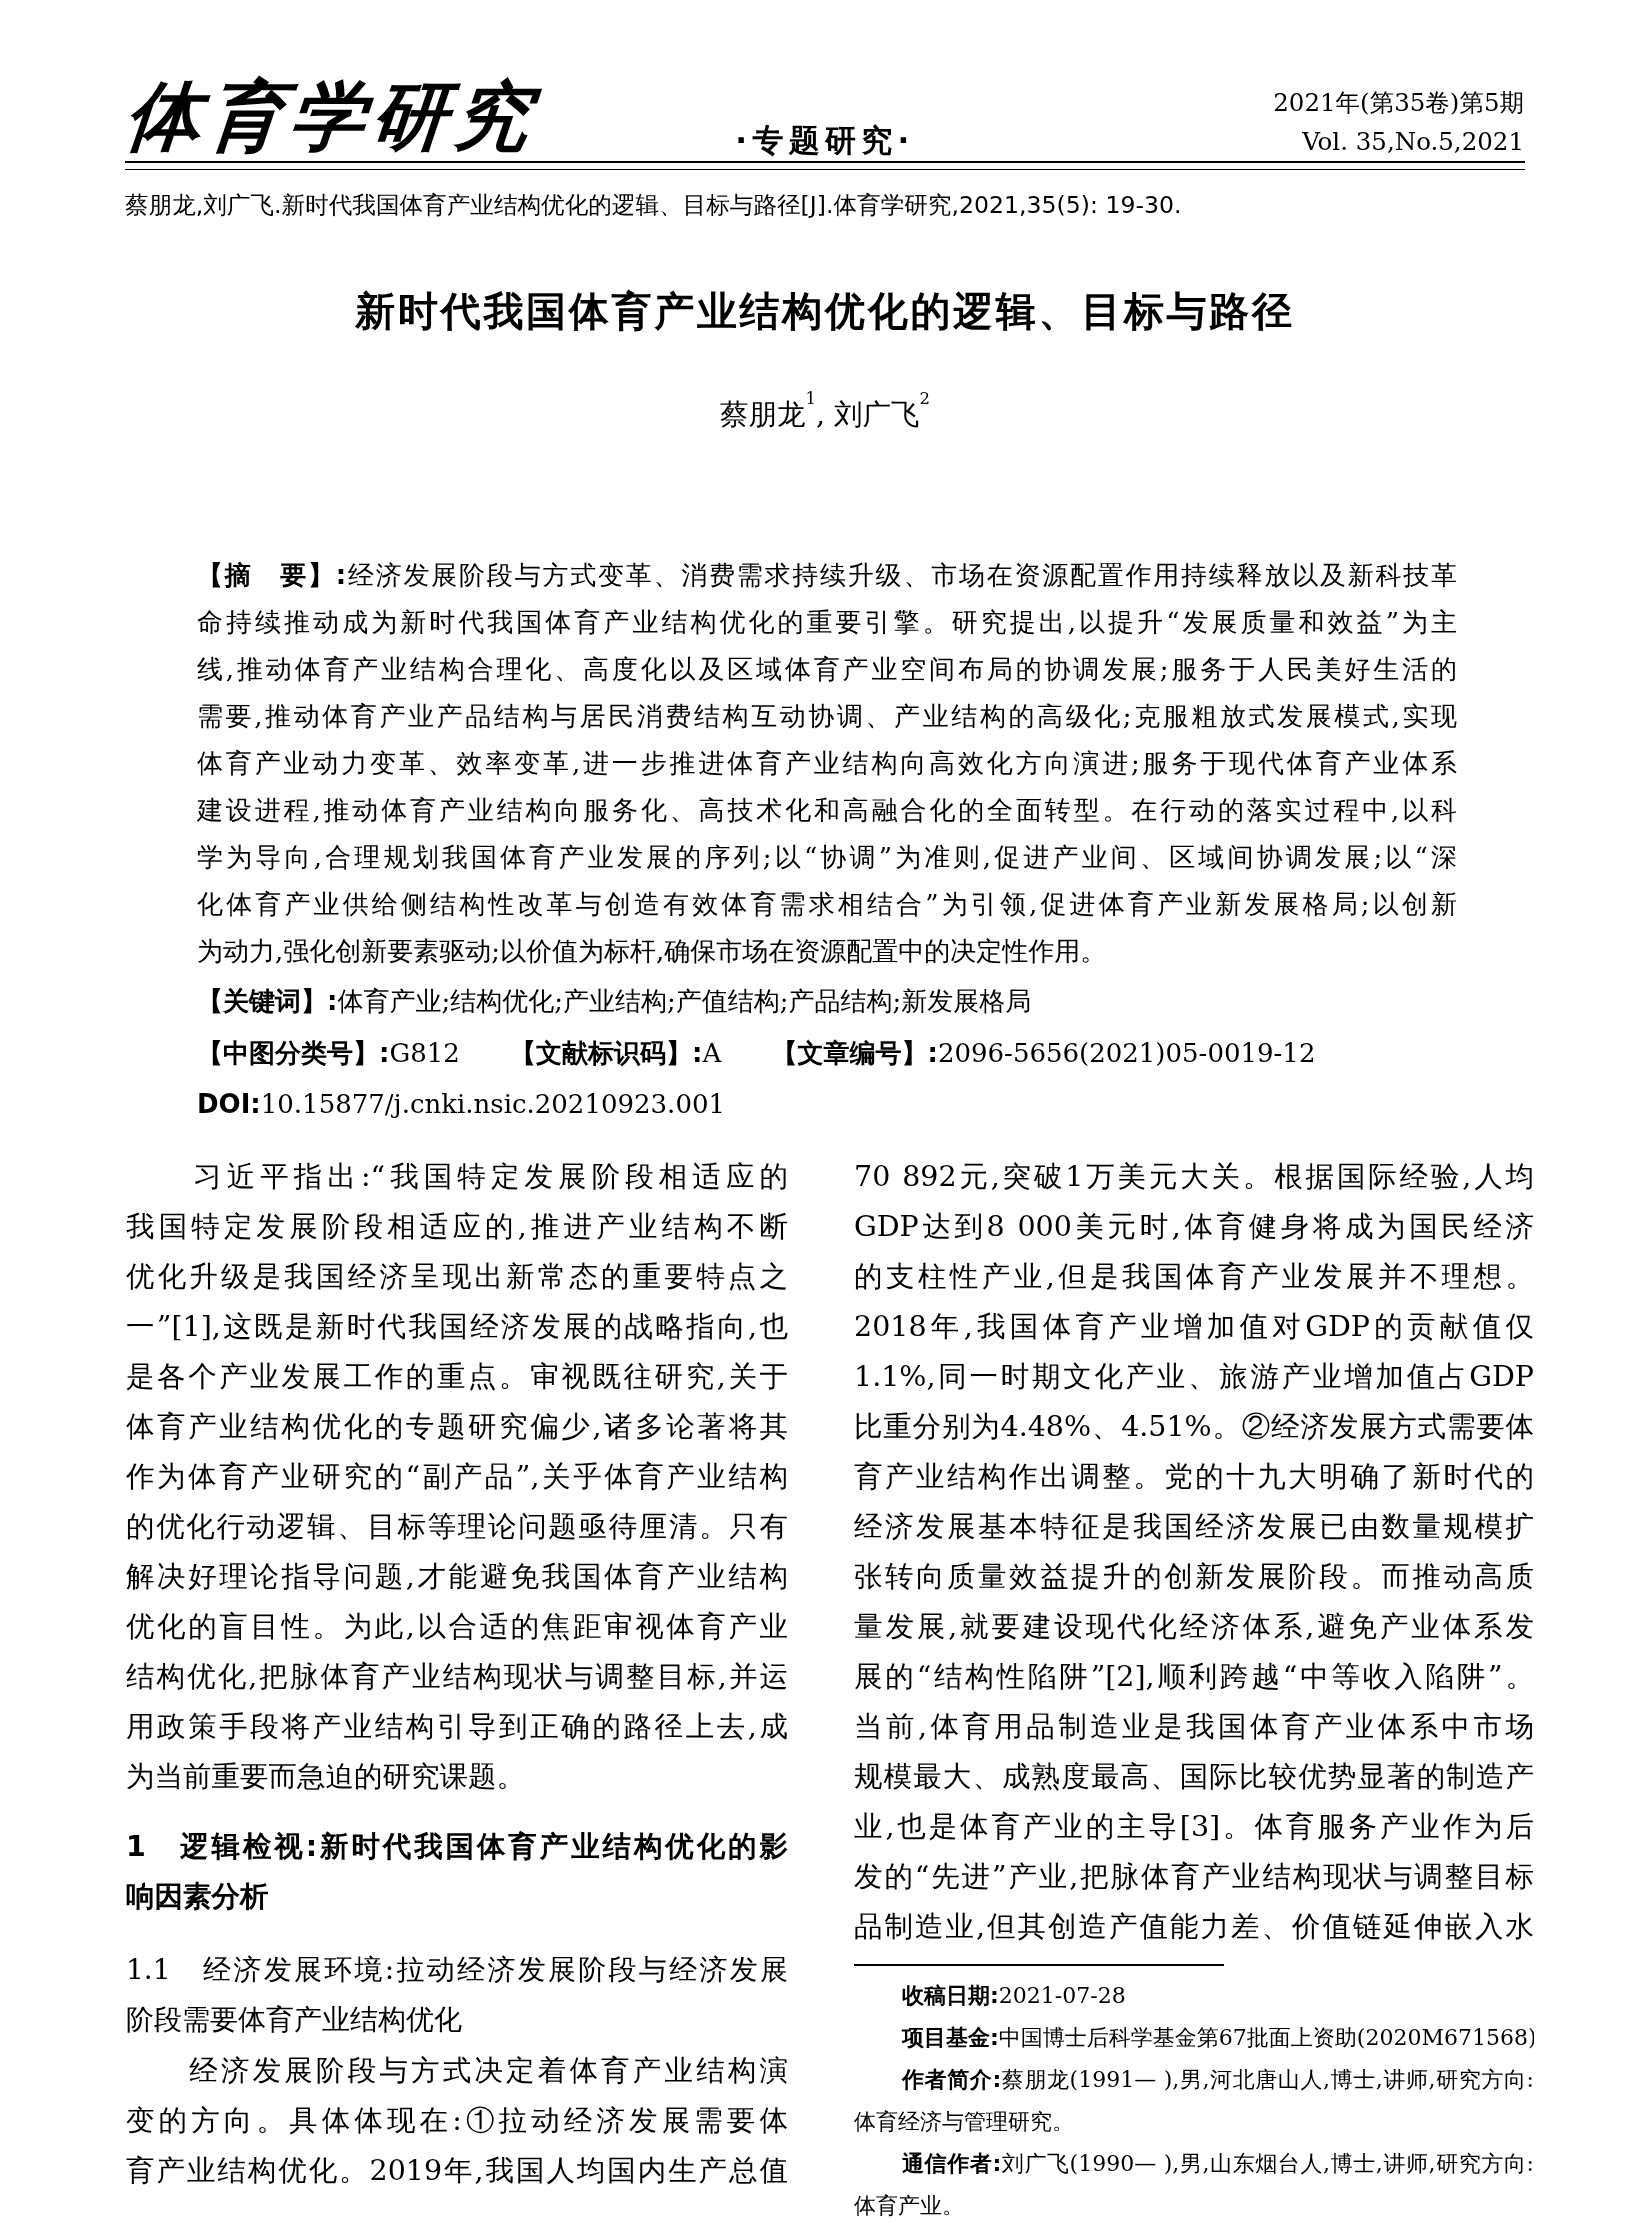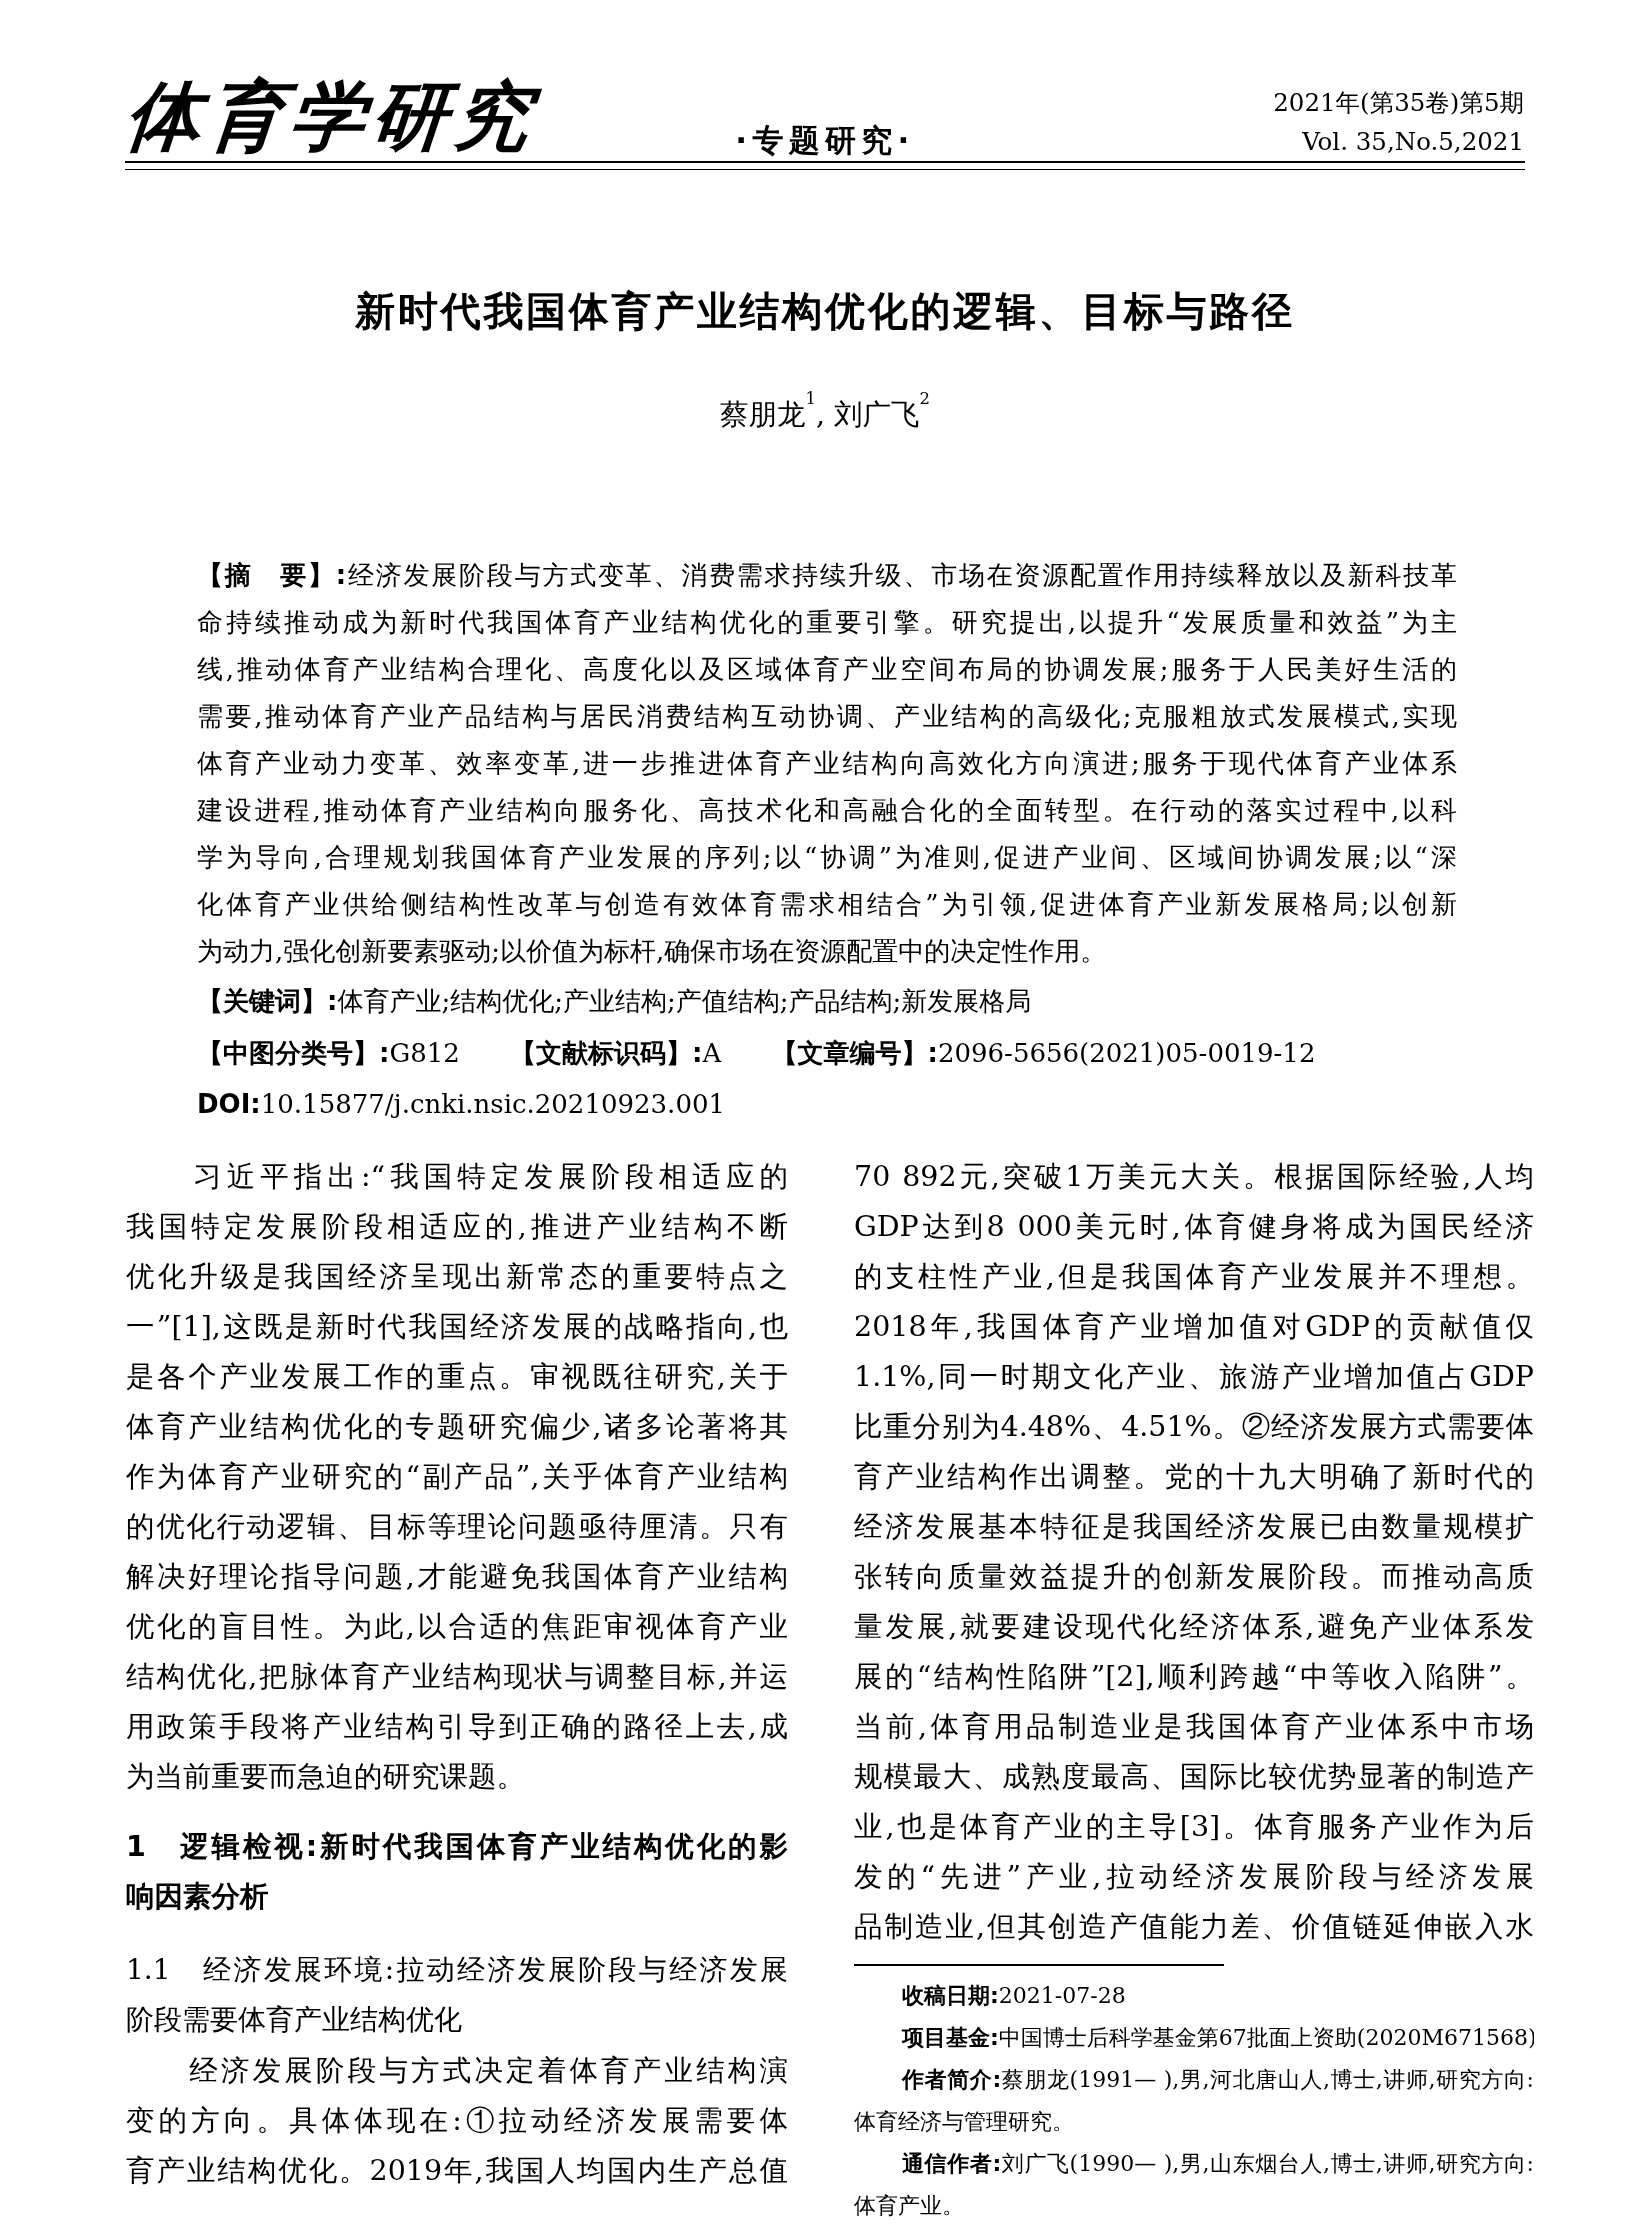--- a/index.html
+++ b/index.html
@@ -62,20 +62,21 @@
 </head>
 <body>
 
 <div id="page">
 
   <div class="logo">体育学研究</div>
   <div class="coltag">·专题研究·</div>
   <div class="issue cn">2021年(第35卷)第5期</div>
   <div class="issue en">Vol. 35,No.5,2021</div>
   <div class="rule"></div>
+  <div class="citation">蔡朋龙,刘广飞.新时代我国体育产业结构优化的逻辑、目标与路径[J].体育学研究,2021,35(5): 19-30.</div>
 
   <h1 class="title">新时代我国体育产业结构优化的逻辑、目标与路径</h1>
   <div class="authors">
     <span>蔡朋龙</span><sup>1</sup><span>, </span><span>刘广飞</span><sup>2</sup>
   </div>
 
   <section class="frontmatter">
     <div class="ab-line jl">
       <b class="lbl">【摘　要】:</b><span>经济发展阶段与方式变革、消费需求持续升级、市场在资源配置作用持续释放以及新科技革</span>
     </div>
@@ -145,21 +146,21 @@
         <div class="bl">1.1%,同一时期文化产业、旅游产业增加值占GDP</div>
         <div class="bl">比重分别为4.48%、4.51%。②经济发展方式需要体</div>
         <div class="bl">育产业结构作出调整。党的十九大明确了新时代的</div>
         <div class="bl">经济发展基本特征是我国经济发展已由数量规模扩</div>
         <div class="bl">张转向质量效益提升的创新发展阶段。而推动高质</div>
         <div class="bl">量发展,就要建设现代化经济体系,避免产业体系发</div>
         <div class="bl">展的“结构性陷阱”[2],顺利跨越“中等收入陷阱”。</div>
         <div class="bl">当前,体育用品制造业是我国体育产业体系中市场</div>
         <div class="bl">规模最大、成熟度最高、国际比较优势显著的制造产</div>
         <div class="bl">业,也是体育产业的主导[3]。体育服务产业作为后</div>
-        <div class="bl">发的“先进”产业,拉动经济发展阶段与经济发展</div>
+        <div class="bl">发的“先进”产业,把脉体育产业结构现状与调整目标</div>
         <div class="bl">品制造业,但其创造产值能力差、价值链延伸嵌入水</div>
       </div>
     <div class="fnrule"></div>
     <div class="fn">
       <div class="fnl">
         <b>收稿日期:</b><span>2021-07-28</span>
       </div>
       <div class="fnl">
         <b>项目基金:</b><span>中国博士后科学基金第67批面上资助(2020M671568)。</span>
       </div>

